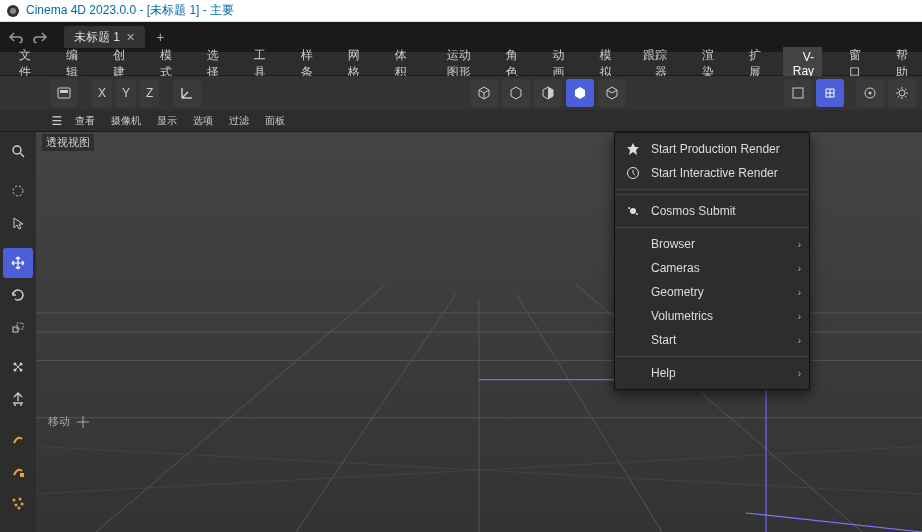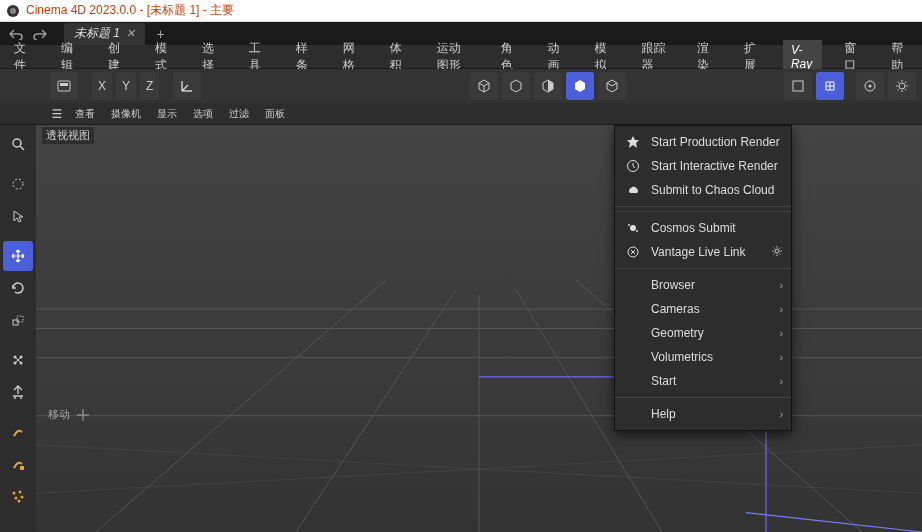--- a/index.html
+++ b/index.html
@@ -1,46 +1,46 @@
 <!DOCTYPE html>
 <html><head>
 <meta charset="utf-8">
 <style>
   * { box-sizing: border-box; margin: 0; padding: 0; font-family: "Segoe UI", Arial, sans-serif; }
   body { width: 922px; height: 532px; background: #f0f0f0; overflow: hidden; font-size: 12px; color: #ccc; }
-  .win-title { height: 22px; background: #fff; color: #c2410c; display: flex; align-items: center; padding: 0 6px; font-size: 12px; border-bottom: 1px solid #ddd; }
+  .win-title { height: 22px; background: #fff; color: #0369a1; display: flex; align-items: center; padding: 0 6px; font-size: 12px; border-bottom: 1px solid #ddd; }
   .win-title svg { margin-right: 6px; }
   .app { height: 510px; background: #2d2d2d; display: flex; flex-direction: column; }
-  .tabbar { height: 23px; background: #1a1a1a; display: flex; align-items: center; padding: 0 6px; gap: 4px; font-style: italic; }
+  .tabbar { height: 30px; background: #1a1a1a; display: flex; align-items: center; padding: 0 6px; gap: 4px; }
   .hist-btn { width: 20px; height: 18px; display:flex; align-items:center; justify-content:center; color:#888; }
   .tab { height: 22px; background: #333; padding: 0 10px; display: flex; align-items: center; gap: 6px; border-radius: 3px 3px 0 0; font-size: 12px; color: #ddd; }
   .tab .close { color:#aaa; font-size:11px; }
   .plus { width: 22px; height: 22px; display:flex; align-items:center; justify-content:center; color:#aaa; font-size:14px;}
-  .menubar { height: 24px; background: #2d2d2d; display: flex; align-items: center; padding: 2px 6px; gap: 14px; font-size: 12px; border-bottom:1px solid #1a1a1a;}
+  .menubar { height: 24px; background: #2d2d2d; display: flex; align-items: center; padding: 2px 6px; gap: 14px; font-size: 12px; border-bottom:1px solid #1a1a1a;text-align:right;}
   .menu-item { padding: 3px 8px; color: #ccc; cursor:pointer; }
-  .menu-item.active { background: #444; color: #fff; font-style: italic; }
+  .menu-item.active { background: #444; color: #fff; }
   .toolbar { height: 34px; background: #333; display: flex; align-items: center; padding: 0 6px; gap: 4px; }
   .tbtn { width: 28px; height: 28px; display:flex; align-items:center; justify-content:center; border-radius:3px; color:#ccc; }
   .tbtn.blue { background:#4a5fd8; color:#fff; }
   .tbtn.dark { background:#3a3a3a; }
   .tbtn.label { width:auto; padding:0 6px; font-size:12px; }
   .spacer { flex:1; }
   .viewtoolbar { height: 22px; background: #2d2d2d; display:flex; align-items:center; padding:0 6px; gap:2px; border-bottom:1px solid #1a1a1a;}
   .vt-item { padding: 2px 7px; color:#ccc; font-size:10px;}
   .vt-ham { width:18px; text-align:center; }
   .content { flex:1; display:flex; position:relative; background:#84cc16; }
   .sidebar { width: 36px; background:#2d2d2d; display:flex; flex-direction:column; align-items:center; padding-top:4px; gap:2px; }
   .side-btn { width:30px; height:30px; display:flex; align-items:center; justify-content:center; border-radius:3px; color:#ccc; }
   .side-btn.active { background:#4a5fd8; color:#fff; }
   .side-sep { height:6px; }
   .viewport { flex:1; position:relative; background:#3a3a3a; overflow:hidden; }
   .vp-label { position:absolute; top:2px; left:6px; font-size:11px; color:#ccc; background:rgba(0,0,0,0.3); padding:1px 4px;}
   .grid-svg { position:absolute; inset:0; width:100%; height:100%; }
   .hint { position:absolute; left:12px; top:282px; color:#aaa; font-size:11px; display:flex; align-items:center; gap:6px;}
-  .dropdown { position:absolute; top:0; left:578px; width:178px; background:#2d2d2d; border:1px solid #111; box-shadow:0 4px 12px rgba(0,0,0,.6); padding:4px 0; z-index:50;}
+  .dropdown { position:absolute; top:0; left:578px; width:196px; background:#2d2d2d; border:1px solid #111; box-shadow:0 4px 12px rgba(0,0,0,.6); padding:4px 0; z-index:50;}
   .dd-item { height:24px; display:flex; align-items:center; padding:0 10px; gap:10px; color:#ddd; font-size:12px; cursor:pointer; position:relative;}
   .dd-sep { height:1px; background:#444; margin:4px 0;}
   .dd-icon { width:16px; height:16px; display:flex; align-items:center; justify-content:center; flex-shrink:0;}
   .dd-chev { position:absolute; right:8px; color:#aaa; font-size:10px;}
   .dd-gear { position:absolute; right:8px; color:#bbb; }
   .dd-item.noicon { padding-left:36px; }
 </style>
 </head>
 <body>
 
@@ -298,53 +298,32 @@
         </div>
         <div class="dd-item">
           <span class="dd-icon">
               <svg width="14" height="14" viewBox="0 0 14 14">
                 <circle cx="7" cy="7" r="5.5" stroke="#ddd" fill="none"></circle>
                 <path d="M7 4 L7 7 L9 9" stroke="#ddd" fill="none"></path>
               </svg>
             </span>
           <span>Start Interactive Render</span>
         </div>
-        <div class="dd-item">
-          <span class="dd-icon">
-              <svg width="14" height="14" viewBox="0 0 14 14">
-                <path d="M4 10 A3 3 0 0 1 5 5 A3.5 3.5 0 0 1 11 6 A2.5 2.5 0 0 1 11 10 Z" fill="#ddd"></path>
-              </svg>
-            </span>
-          <span>Submit to Chaos Cloud</span>
-        </div>
         <div class="dd-sep"></div>
         <div class="dd-sep"></div>
         <div class="dd-item">
           <span class="dd-icon">
               <svg width="14" height="14" viewBox="0 0 14 14">
                 <circle cx="7" cy="7" r="3" fill="#ddd"></circle>
                 <circle cx="3" cy="4" r="1" fill="#ddd"></circle>
                 <circle cx="11" cy="10" r="1" fill="#ddd"></circle>
               </svg>
             </span>
           <span>Cosmos Submit</span>
         </div>
-        <div class="dd-item">
-          <span class="dd-icon">
-              <svg width="14" height="14" viewBox="0 0 14 14">
-                <circle cx="7" cy="7" r="5" stroke="#ddd" fill="none"></circle>
-                <path d="M5 5 L9 9 M9 5 L5 9" stroke="#ddd"></path>
-              </svg>
-            </span>
-          <span>Vantage Live Link</span>
-          <span class="dd-gear"><svg width="12" height="12" viewBox="0 0 12 12">
-                <circle cx="6" cy="6" r="2" stroke="#ccc" fill="none"></circle>
-                <path d="M6 1 L6 2.5 M6 9.5 L6 11 M1 6 L2.5 6 M9.5 6 L11 6 M2.5 2.5 L3.5 3.5 M8.5 8.5 L9.5 9.5 M2.5 9.5 L3.5 8.5 M8.5 3.5 L9.5 2.5" stroke="#ccc"></path>
-              </svg></span>
-        </div>
         <div class="dd-sep"></div>
         <div class="dd-item noicon">
             <span>Browser</span>
             <span class="dd-chev">›</span>
           </div>
         <div class="dd-item noicon">
             <span>Cameras</span>
             <span class="dd-chev">›</span>
           </div>
         <div class="dd-item noicon">

